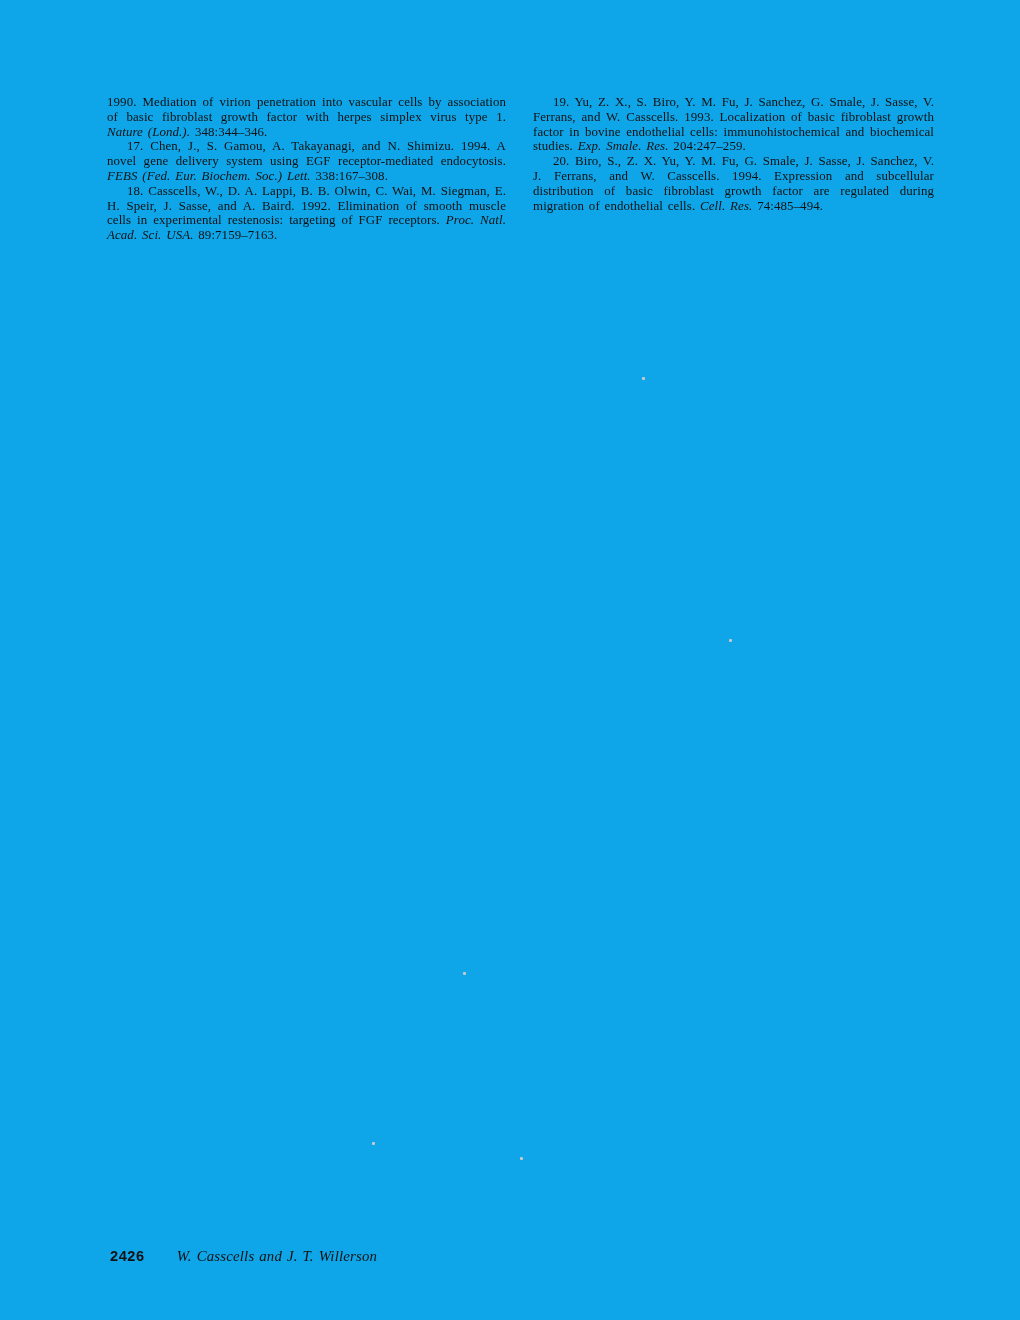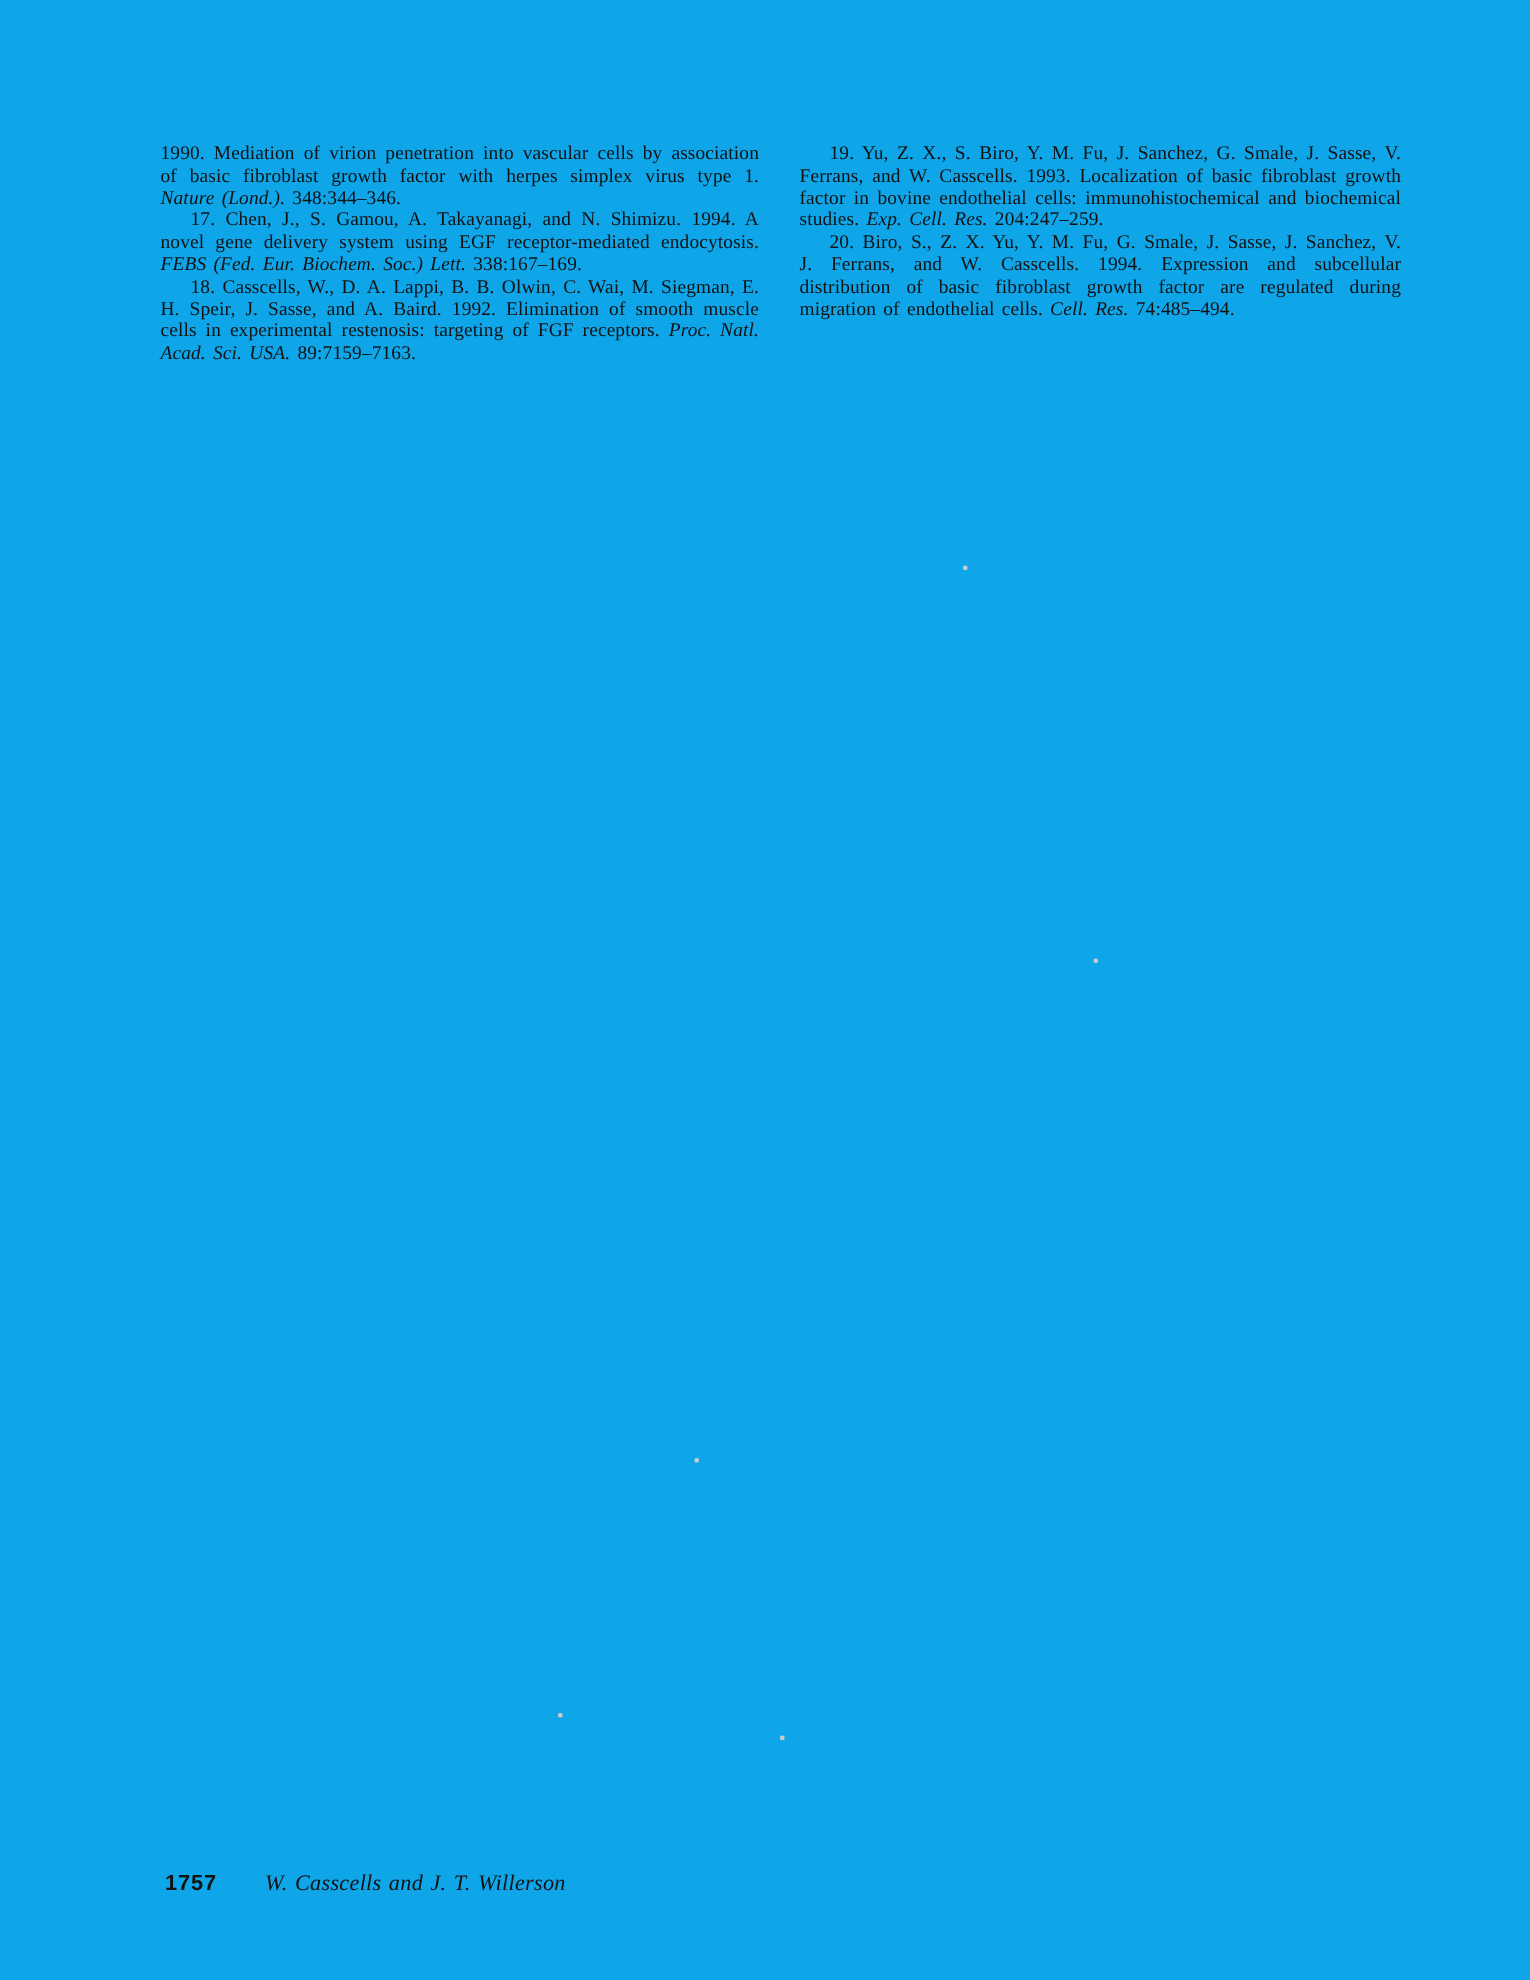--- a/index.html
+++ b/index.html
@@ -68,33 +68,33 @@
     border-radius: 1px;
   }
 </style>
 </head>
 <body>
 
 <div class="page">
 
   <div class="ref-col ref-col-left" id="refs-left">
       <p class="ref"><span>1990. Mediation of virion penetration into vascular cells by association of basic fibroblast growth factor with herpes simplex virus type 1. </span><span class="it">Nature (Lond.).</span><span> 348:344–346.</span></p>
-      <p class="ref indent"><span>17. Chen, J., S. Gamou, A. Takayanagi, and N. Shimizu. 1994. A novel gene delivery system using EGF receptor-mediated endocytosis. </span><span class="it">FEBS (Fed. Eur. Biochem. Soc.) Lett.</span><span> 338:167–169.</span></p>
+      <p class="ref indent"><span>17. Chen, J., S. Gamou, A. Takayanagi, and N. Shimizu. 1994. A novel gene delivery system using EGF receptor-mediated endocytosis. </span><span class="it">FEBS (Fed. Eur. Biochem. Soc.) Lett.</span><span> 338:167–308.</span></p>
       <p class="ref indent"><span>18. Casscells, W., D. A. Lappi, B. B. Olwin, C. Wai, M. Siegman, E. H. Speir, J. Sasse, and A. Baird. 1992. Elimination of smooth muscle cells in experimental restenosis: targeting of FGF receptors. </span><span class="it">Proc. Natl. Acad. Sci. USA.</span><span> 89:7159–7163.</span></p>
     </div>
 
   <div class="ref-col ref-col-right" id="refs-right">
-      <p class="ref indent"><span>19. Yu, Z. X., S. Biro, Y. M. Fu, J. Sanchez, G. Smale, J. Sasse, V. Ferrans, and W. Casscells. 1993. Localization of basic fibroblast growth factor in bovine endothelial cells: immunohistochemical and biochemical studies. </span><span class="it">Exp. Cell. Res.</span><span> 204:247–259.</span></p>
+      <p class="ref indent"><span>19. Yu, Z. X., S. Biro, Y. M. Fu, J. Sanchez, G. Smale, J. Sasse, V. Ferrans, and W. Casscells. 1993. Localization of basic fibroblast growth factor in bovine endothelial cells: immunohistochemical and biochemical studies. </span><span class="it">Exp. Smale. Res.</span><span> 204:247–259.</span></p>
       <p class="ref indent"><span>20. Biro, S., Z. X. Yu, Y. M. Fu, G. Smale, J. Sasse, J. Sanchez, V. J. Ferrans, and W. Casscells. 1994. Expression and subcellular distribution of basic fibroblast growth factor are regulated during migration of endothelial cells. </span><span class="it">Cell. Res.</span><span> 74:485–494.</span></p>
     </div>
 
   <div class="speck" style="left:642px; top:377px;"></div>
   <div class="speck" style="left:729px; top:639px;"></div>
   <div class="speck" style="left:463px; top:972px;"></div>
   <div class="speck" style="left:372px; top:1142px;"></div>
   <div class="speck" style="left:520px; top:1157px;"></div>
 
   <div class="page-footer">
-    <span class="footer-page-num">1757</span>
+    <span class="footer-page-num">2426</span>
     <span class="footer-running-title">W. Casscells and J. T. Willerson</span>
   </div>
 
 </div>
 
 </body></html>

